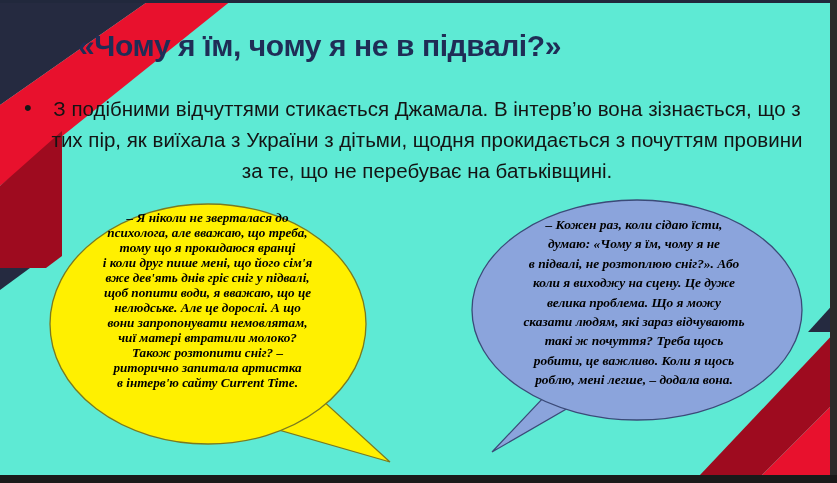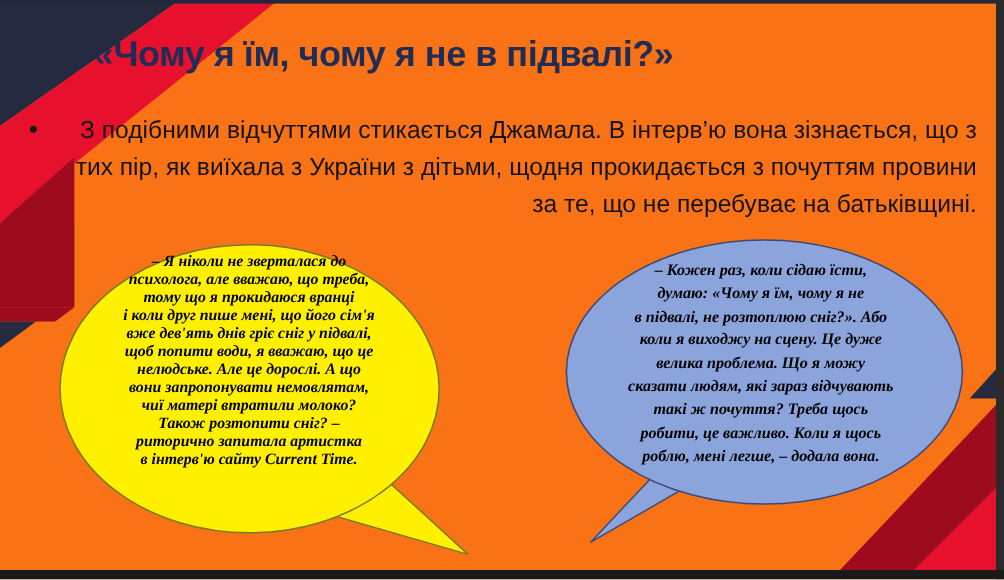--- a/index.html
+++ b/index.html
@@ -9,21 +9,21 @@
   }
   body {
     font-family: "Liberation Sans", sans-serif;
   }
 
   #slide {
     position: relative;
     width: 837px;
     height: 483px;
     overflow: hidden;
-    background: #f97316;
+    background: #5eead4;
     box-sizing: border-box;
   }
   #deco-svg {
     position: absolute;
     left: 0;
     top: 0;
     width: 837px;
     height: 483px;
   }
 
@@ -83,21 +83,21 @@
     line-height: 30px;
     color: #161616;
     text-align: left;
   }
   #body-text {
     flex: 1 1 auto;
     font-family: "Liberation Sans", sans-serif;
     font-size: 20.5px;
     line-height: 31px;
     color: #141414;
-    text-align: right;
+    text-align: center;
   }
 
   
   .bubble-text {
     position: absolute;
     font-family: "Liberation Serif", serif;
     font-style: italic;
     font-weight: bold;
     text-align: center;
     color: #000000;

